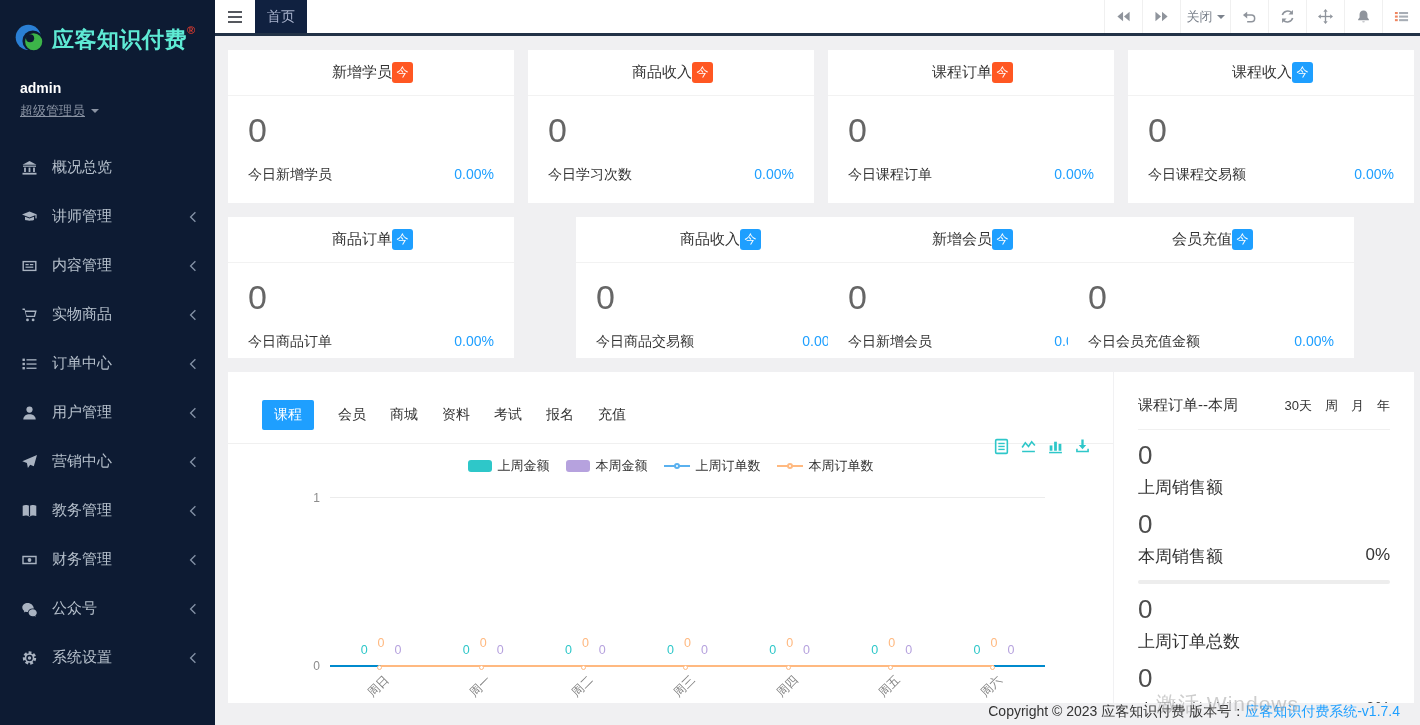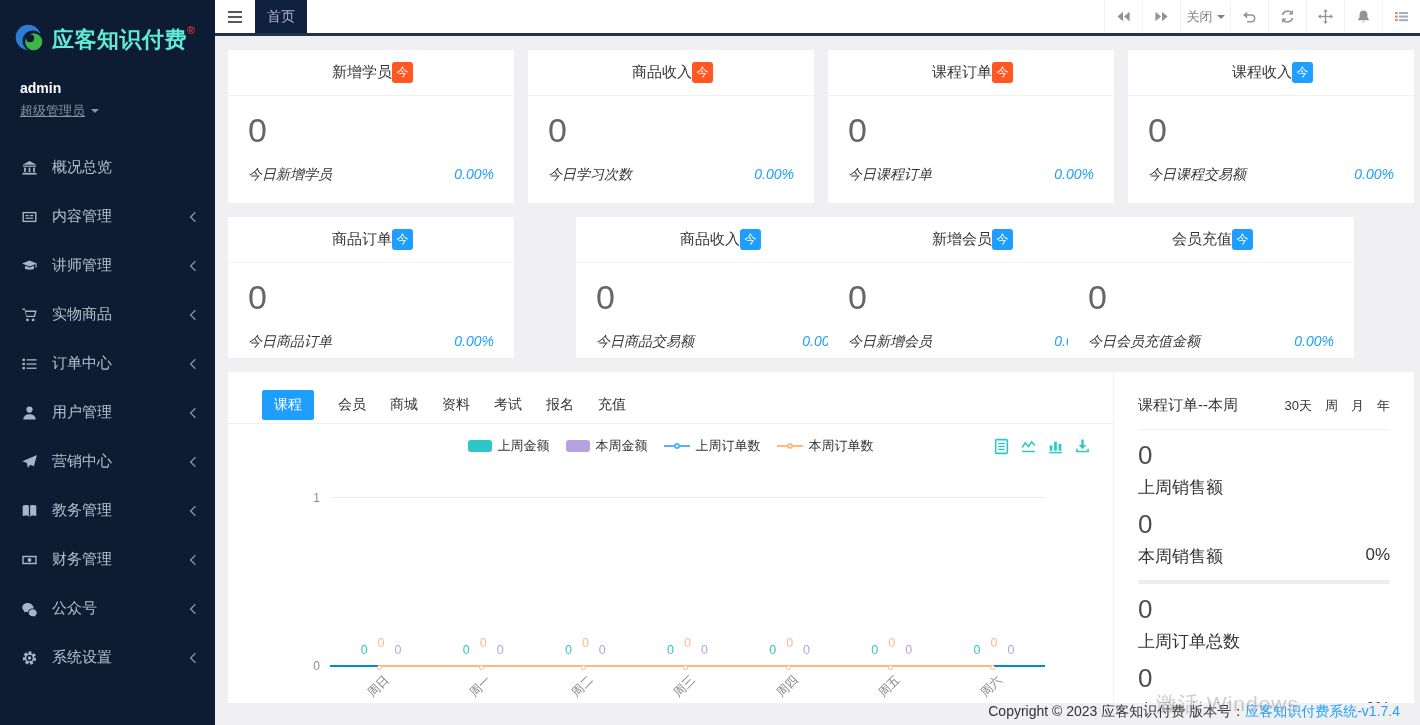--- a/index.html
+++ b/index.html
@@ -36,27 +36,27 @@
   .tb-btn svg{width:15px;height:15px;fill:currentColor;}
   .tb-btn.close{width:50px;font-size:13px;color:#7b828c;}
 
   
   .scard{position:absolute;width:286px;background:#fff;}
   .scard-head{height:46px;display:flex;align-items:center;justify-content:center;padding:0 17px 0 20px;border-bottom:1px solid #f2f2f2;}
   .scard-title{font-size:15px;color:#333;}
   .badge{min-width:21px;height:21px;border-radius:3px;color:#fff;font-size:12px;display:flex;align-items:center;justify-content:center;cursor:pointer;}
   .scard-body{padding:14px 20px 0;}
   .scard-val{font-size:34px;line-height:40px;color:#666;}
-  .scard-sub{display:flex;justify-content:space-between;margin-top:16px;font-size:14px;color:#333;font-style:italic;}
+  .scard-sub{display:flex;justify-content:space-between;margin-top:16px;font-size:14px;color:#333;}
   .scard-pct{color:var(--accent,#1E9FFF);}
 
   
   .chart-card{position:absolute;left:228px;top:372px;width:1186px;height:331px;background:#fff;overflow:hidden;}
   .chart-left{position:absolute;left:0;top:0;width:885px;height:100%;}
-  .chart-tabs{display:flex;align-items:center;gap:24px;padding:14px 0 0 34px;height:52px;border-bottom:1px solid #f0f0f0;}
+  .chart-tabs{display:flex;align-items:center;gap:24px;padding:14px 0 0 34px;height:72px;border-bottom:1px solid #f0f0f0;}
   .ctab{font-size:14px;color:#333;cursor:pointer;padding:6px 0;}
   .ctab.active{background:var(--accent,#1E9FFF);color:#fff;padding:6px 12px;border-radius:2px;}
   .chart-legend{margin-top:13px;display:flex;justify-content:center;align-items:center;gap:16px;font-size:13px;color:#333;}
   .legend-item{display:flex;align-items:center;gap:6px;cursor:pointer;}
   .lsw{width:24px;height:12px;border-radius:3px;}
   .lm{width:26px;height:2px;position:relative;}
   .lm i{position:absolute;left:50%;top:50%;transform:translate(-50%,-50%);width:6px;height:6px;border:2px solid;border-radius:50%;background:#fff;display:block;}
   .chart-toolbox{position:absolute;right:22px;top:66px;display:flex;gap:10px;color:var(--teal,#2ec7c9);}
   .tbx{cursor:pointer;}
   .tbx svg{width:17px;height:17px;fill:currentColor;}
@@ -127,42 +127,42 @@
     <span class="mlabel">概况总览</span>
     <span class="mchev" style="visibility: hidden;">
       <svg viewBox="0 0 10 14">
             <path d="M8 1 2 7l6 6" fill="none" stroke="currentColor" stroke-width="1.7"></path>
           </svg>
     </span>
   </div>
       <div class="menu-item">
     <span class="mi">
           <svg viewBox="0 0 16 16">
+            <polygon points="8,2.5 15.5,5.5 8,8.5 0.5,5.5"></polygon>
+            <path d="M3.5 7.8v3c1.2 1.2 7.8 1.2 9 0v-3L8 9.6z"></path>
+            <rect x="13.9" y="5.8" width="1.2" height="3.6"></rect>
+          </svg>
+        </span>
+    <span class="mlabel">讲师管理</span>
+    <span class="mchev">
+      <svg viewBox="0 0 10 14">
+            <path d="M8 1 2 7l6 6" fill="none" stroke="currentColor" stroke-width="1.7"></path>
+          </svg>
+    </span>
+  </div>
+      <div class="menu-item">
+    <span class="mi">
+          <svg viewBox="0 0 16 16">
             <rect x="1.7" y="3.6" width="12.6" height="8.8" fill="none" stroke="currentColor" stroke-width="1.4"></rect>
             <rect x="4" y="6" width="3.2" height="1.2"></rect>
             <rect x="8.4" y="6" width="3.4" height="1.2"></rect>
             <rect x="4" y="8.6" width="7.8" height="1.2"></rect>
           </svg>
         </span>
     <span class="mlabel">内容管理</span>
-    <span class="mchev">
-      <svg viewBox="0 0 10 14">
-            <path d="M8 1 2 7l6 6" fill="none" stroke="currentColor" stroke-width="1.7"></path>
-          </svg>
-    </span>
-  </div>
-      <div class="menu-item">
-    <span class="mi">
-          <svg viewBox="0 0 16 16">
-            <polygon points="8,2.5 15.5,5.5 8,8.5 0.5,5.5"></polygon>
-            <path d="M3.5 7.8v3c1.2 1.2 7.8 1.2 9 0v-3L8 9.6z"></path>
-            <rect x="13.9" y="5.8" width="1.2" height="3.6"></rect>
-          </svg>
-        </span>
-    <span class="mlabel">讲师管理</span>
     <span class="mchev">
       <svg viewBox="0 0 10 14">
             <path d="M8 1 2 7l6 6" fill="none" stroke="currentColor" stroke-width="1.7"></path>
           </svg>
     </span>
   </div>
       <div class="menu-item">
     <span class="mi">
           <svg viewBox="0 0 16 16">
             <path d="M1 1.6h2.3l.5 1.9h11.4l-1.7 6.6H4.8L3.1 3 1 2.9zM5.2 8.7h7.2l1-3.8H4.3z"></path>

